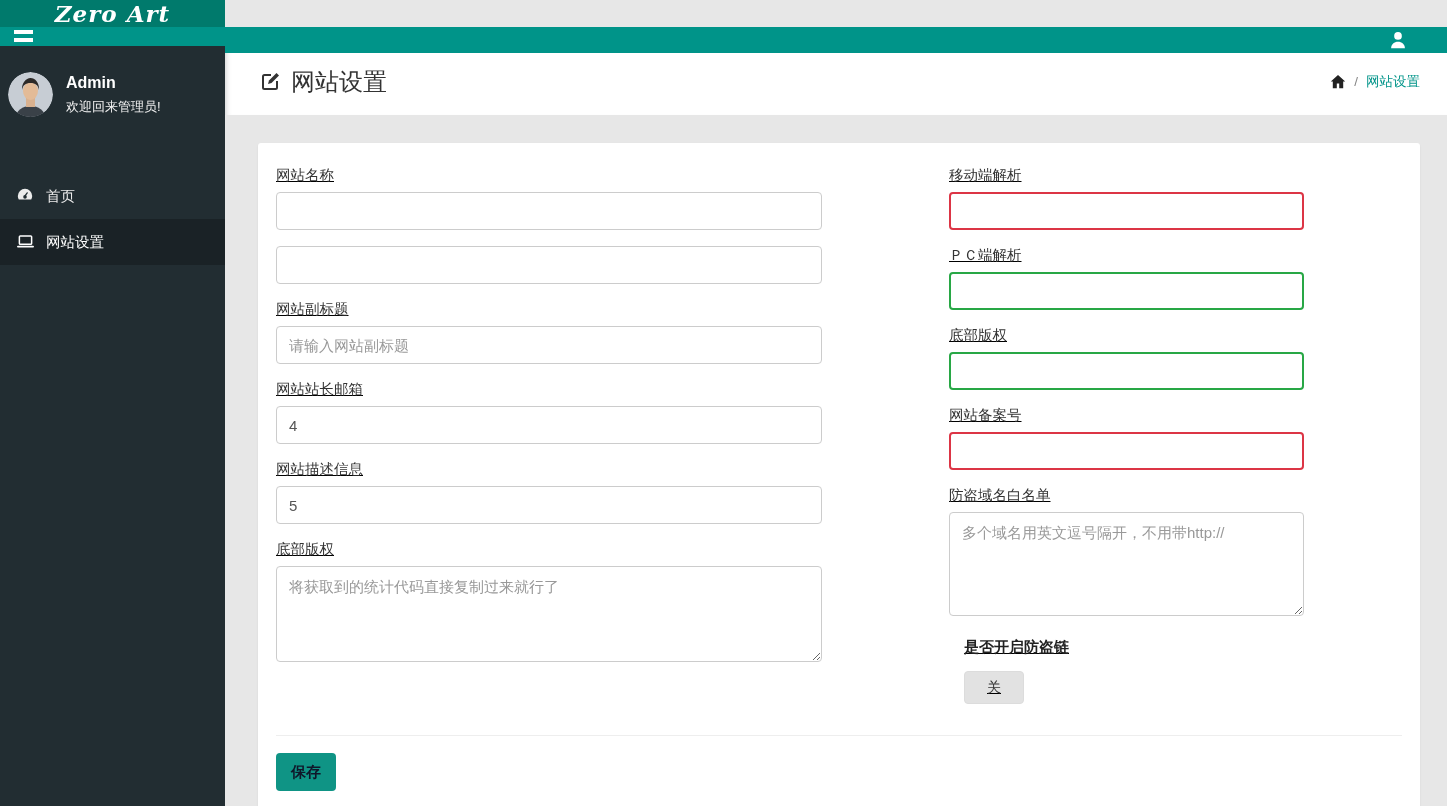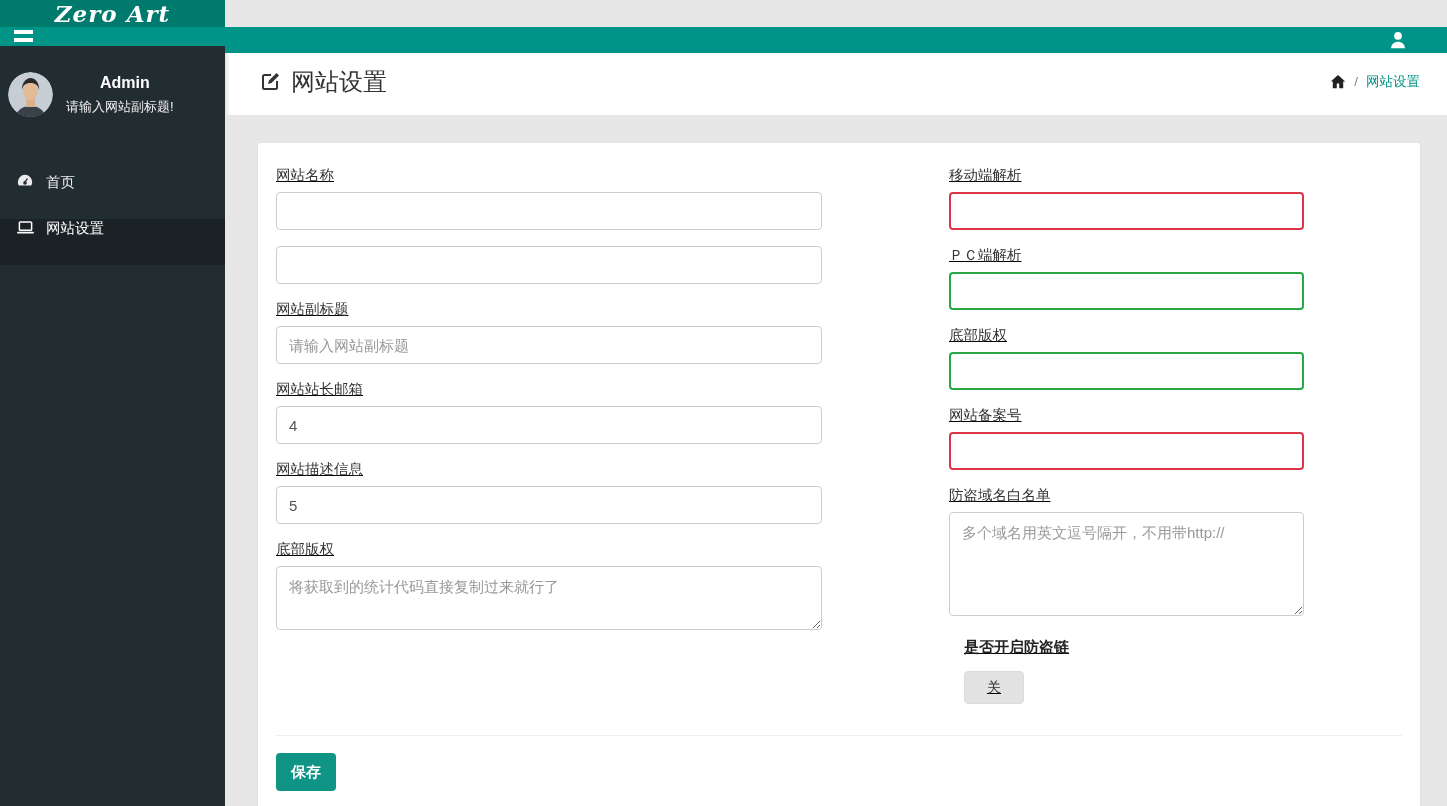--- a/index.html
+++ b/index.html
@@ -21,24 +21,24 @@
   .user-btn { width:26px; height:26px; display:flex; align-items:center;
     justify-content:center; cursor:pointer; }
 
   
   .sidebar { position:absolute; left:0; top:46px; width:225px; height:760px;
     background:#222d32; }
   .user-panel { display:flex; align-items:center; padding:26px 10px 22px 8px; }
   .avatar { width:45px; height:45px; border-radius:50%; overflow:hidden;
     flex:0 0 45px; }
   .user-info { margin-left:13px; }
-  .user-name { color:#fff; font-size:16px; font-weight:bold;margin-left:34px; }
+  .user-name { color:#fff; font-size:16px; font-weight:bold; }
   .user-welcome { color:#f1f1f1; font-size:13px; margin-top:6px; }
   .menu { margin-top:34px; }
-  .menu-item { display:flex; height:46px; padding:0 15px;
+  .menu-item { display:flex; align-items:center; height:46px; padding:0 15px;
     color:#ececec; font-size:14.5px; cursor:pointer; }
   .menu-item.active { background:#1a2226; color:#fff; }
   .menu-icon { width:20px; height:18px; margin-right:11px; display:flex;
     align-items:center; justify-content:center; }
 
   
   .main { margin-left:225px; }
   .content-header { background:#fff; padding:16px 27px 14px 33px; display:flex;
     align-items:center; justify-content:space-between; height:69px;
     box-shadow:inset 6px 0 6px -6px rgba(0,0,0,.25); }
@@ -58,36 +58,36 @@
   .col-right { width:355px; }
 
   .form-group { margin-bottom:16px; }
   .form-group label { display:block; font-size:14.5px; color:#333;
     margin-bottom:7px; }
   .form-control { width:100%; height:38px; border:1px solid #ccc;
     border-radius:4px; padding:8px 12px; font-size:15px; color:#555;
     font-family:"Liberation Sans","DejaVu Sans",sans-serif; outline:none;
     background:#fff; }
   .form-control::placeholder { color:#999; opacity:1; }
-  textarea.form-control { height:64px; resize:both; line-height:1.4;
+  textarea.form-control { height:96px; resize:both; line-height:1.4;
     padding-top:9px; }
   textarea.form-control.tall { height:104px; }
   .border-red { border:2px solid #dc3545; }
   .border-green { border:2px solid #28a745; }
 
   .toggle-block { margin-left:15px; margin-top:18px; }
   .toggle-label { font-size:15px; font-weight:bold; color:#222; }
   .toggle-btn { margin-top:14px; width:60px; height:33px; background:#e2e2e2;
     border:1px solid #dcdcdc; border-radius:4px; font-size:14px; color:#333;
     cursor:pointer; display:flex; align-items:center; justify-content:center; }
 
   .divider { border:none; border-top:1px solid #eee; margin:31px 0 17px 0; }
   .save-btn { display:inline-flex; align-items:center; justify-content:center;
     min-width:54px; height:38px; padding:0 15px; background:#0f9485;
-    border:none; border-radius:4px; color:#ffffff; font-size:15px;
+    border:none; border-radius:4px; color:#0f172a; font-size:15px;
     font-weight:bold; cursor:pointer; }
 </style>
 </head>
 <body>
 
 <div class="topbar">
   <div class="logo-box">
     <span class="logo-text">Zero Art</span>
   </div>
   <div class="navbar">
@@ -111,21 +111,21 @@
       <svg width="45" height="45" viewBox="0 0 45 45">
         <circle cx="22.5" cy="22.5" r="22.5" fill="#c7cdd4"></circle>
         <path d="M8 45a14.5 11 0 0 1 29 0z" fill="#3a4148"></path>
         <rect x="18" y="26" width="9" height="9" fill="#d9b18f"></rect>
         <ellipse cx="22.5" cy="19" rx="7.5" ry="9" fill="#e3bb97"></ellipse>
         <path d="M14 18c-.5-7 4-12 8.5-12s9 4.5 8.5 12c-1-5-3.5-7-8.5-7s-7.5 2-8.5 7z" fill="#2d2a28"></path>
       </svg>
     </div>
     <div class="user-info">
       <div class="user-name">Admin</div>
-      <div class="user-welcome">请输入网站副标题!</div>
+      <div class="user-welcome">欢迎回来管理员!</div>
     </div>
   </div>
   <div class="menu">
     <div class="menu-item">
       <span class="menu-icon">
         <svg width="18" height="18" viewBox="0 0 20 20">
           <path d="M10 2a8 8 0 0 1 8 8 8 8 0 0 1-1.1 4H3.1A8 8 0 0 1 2 10a8 8 0 0 1 8-8z" fill="#ececec"></path>
           <circle cx="10" cy="11" r="2" fill="#222d32"></circle>
           <rect x="9.3" y="5" width="1.4" height="5" rx=".7" fill="#222d32" transform="rotate(35 10 10)"></rect>
         </svg>

